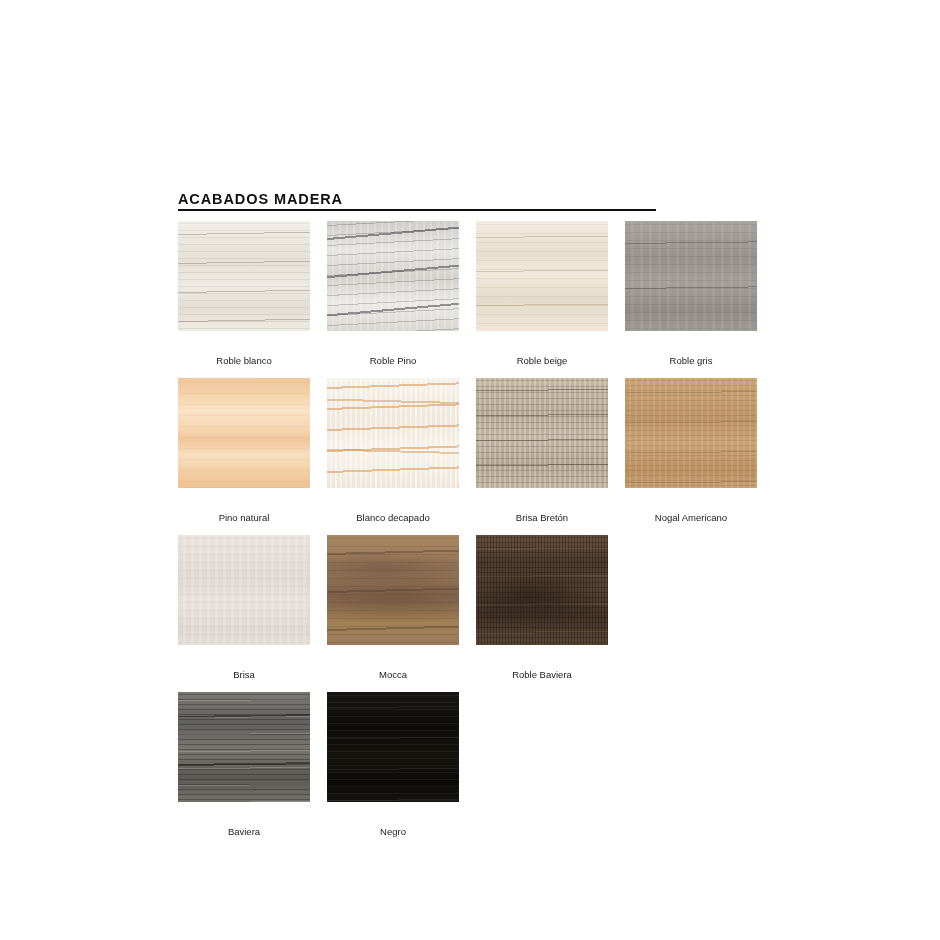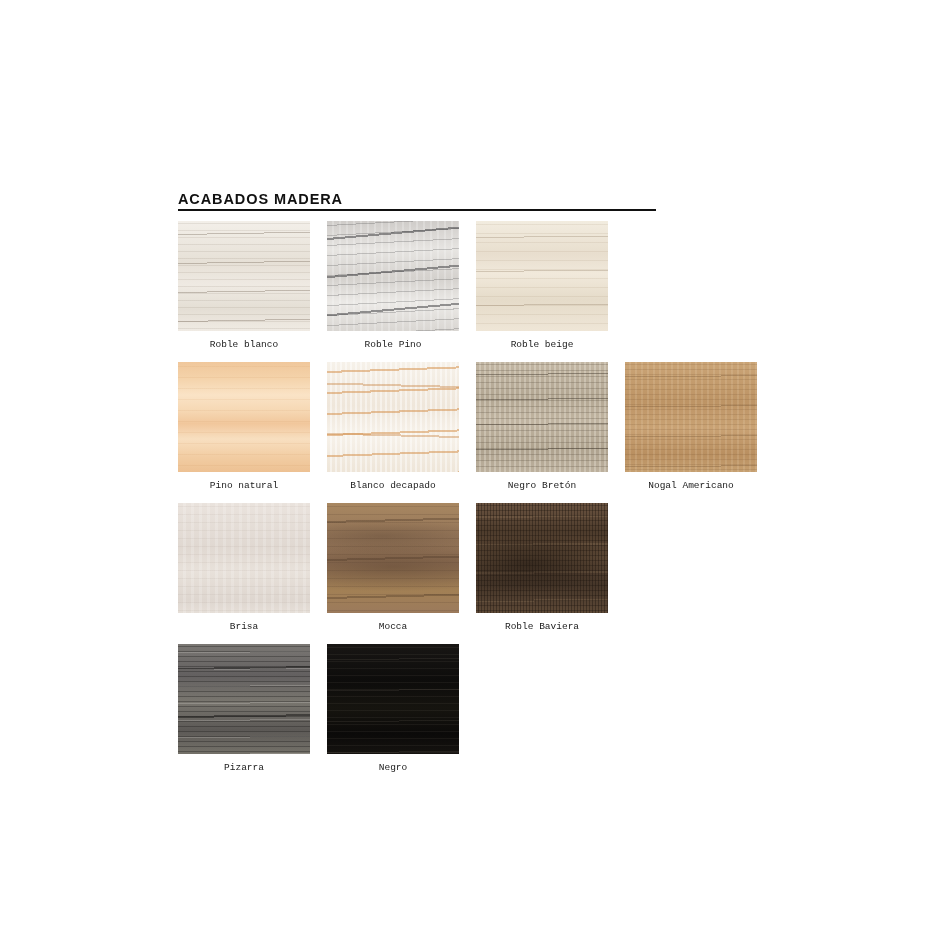--- a/index.html
+++ b/index.html
@@ -71,26 +71,26 @@
     height: 110px;
     position: relative;
     overflow: hidden;
     background-color: #cccccc;
   }
   .grain {
     position: absolute;
     left: 0; top: 0; right: 0; bottom: 0;
   }
   .swatch-label {
-    margin-top: 8px;
+    margin-top: 24px;
     font-size: 9.5px;
     color: #1b1b1b;
     text-align: left;
     line-height: 12px;
-    font-family: Liberation Mono, monospace;
+    font-family: Liberation Sans, sans-serif;
     white-space: nowrap;
   }
 
   
 
   
   .tex-roble-blanco {
     background-color: #e9e4dc;
     background-image:
       repeating-linear-gradient(180deg,
@@ -329,39 +329,45 @@
             <div class="grain tex-roble-arena"></div>
           </div>
           <div class="swatch-label">Roble Pino</div>
         </div>
         <div class="swatch-cell">
           <div class="swatch-tile">
             <div class="grain tex-roble-beige"></div>
           </div>
           <div class="swatch-label">Roble beige</div>
         </div>
+        <div class="swatch-cell">
+          <div class="swatch-tile">
+            <div class="grain tex-roble-gris"></div>
+          </div>
+          <div class="swatch-label">Roble gris</div>
+        </div>
       </div>
       <div class="swatch-row">
         <div class="swatch-cell">
           <div class="swatch-tile">
             <div class="grain tex-pino-natural"></div>
           </div>
           <div class="swatch-label">Pino natural</div>
         </div>
         <div class="swatch-cell">
           <div class="swatch-tile">
             <div class="grain tex-blanco-decapado"></div>
           </div>
           <div class="swatch-label">Blanco decapado</div>
         </div>
         <div class="swatch-cell">
           <div class="swatch-tile">
             <div class="grain tex-roble-breton"></div>
           </div>
-          <div class="swatch-label">Negro Bretón</div>
+          <div class="swatch-label">Brisa Bretón</div>
         </div>
         <div class="swatch-cell">
           <div class="swatch-tile">
             <div class="grain tex-roble-americano"></div>
           </div>
           <div class="swatch-label">Nogal Americano</div>
         </div>
       </div>
       <div class="swatch-row">
         <div class="swatch-cell">
@@ -381,21 +387,21 @@
             <div class="grain tex-roble-baviera"></div>
           </div>
           <div class="swatch-label">Roble Baviera</div>
         </div>
       </div>
       <div class="swatch-row">
         <div class="swatch-cell">
           <div class="swatch-tile">
             <div class="grain tex-pizarra"></div>
           </div>
-          <div class="swatch-label">Pizarra</div>
+          <div class="swatch-label">Baviera</div>
         </div>
         <div class="swatch-cell">
           <div class="swatch-tile">
             <div class="grain tex-negro"></div>
           </div>
           <div class="swatch-label">Negro</div>
         </div>
       </div>
     </div>
 

